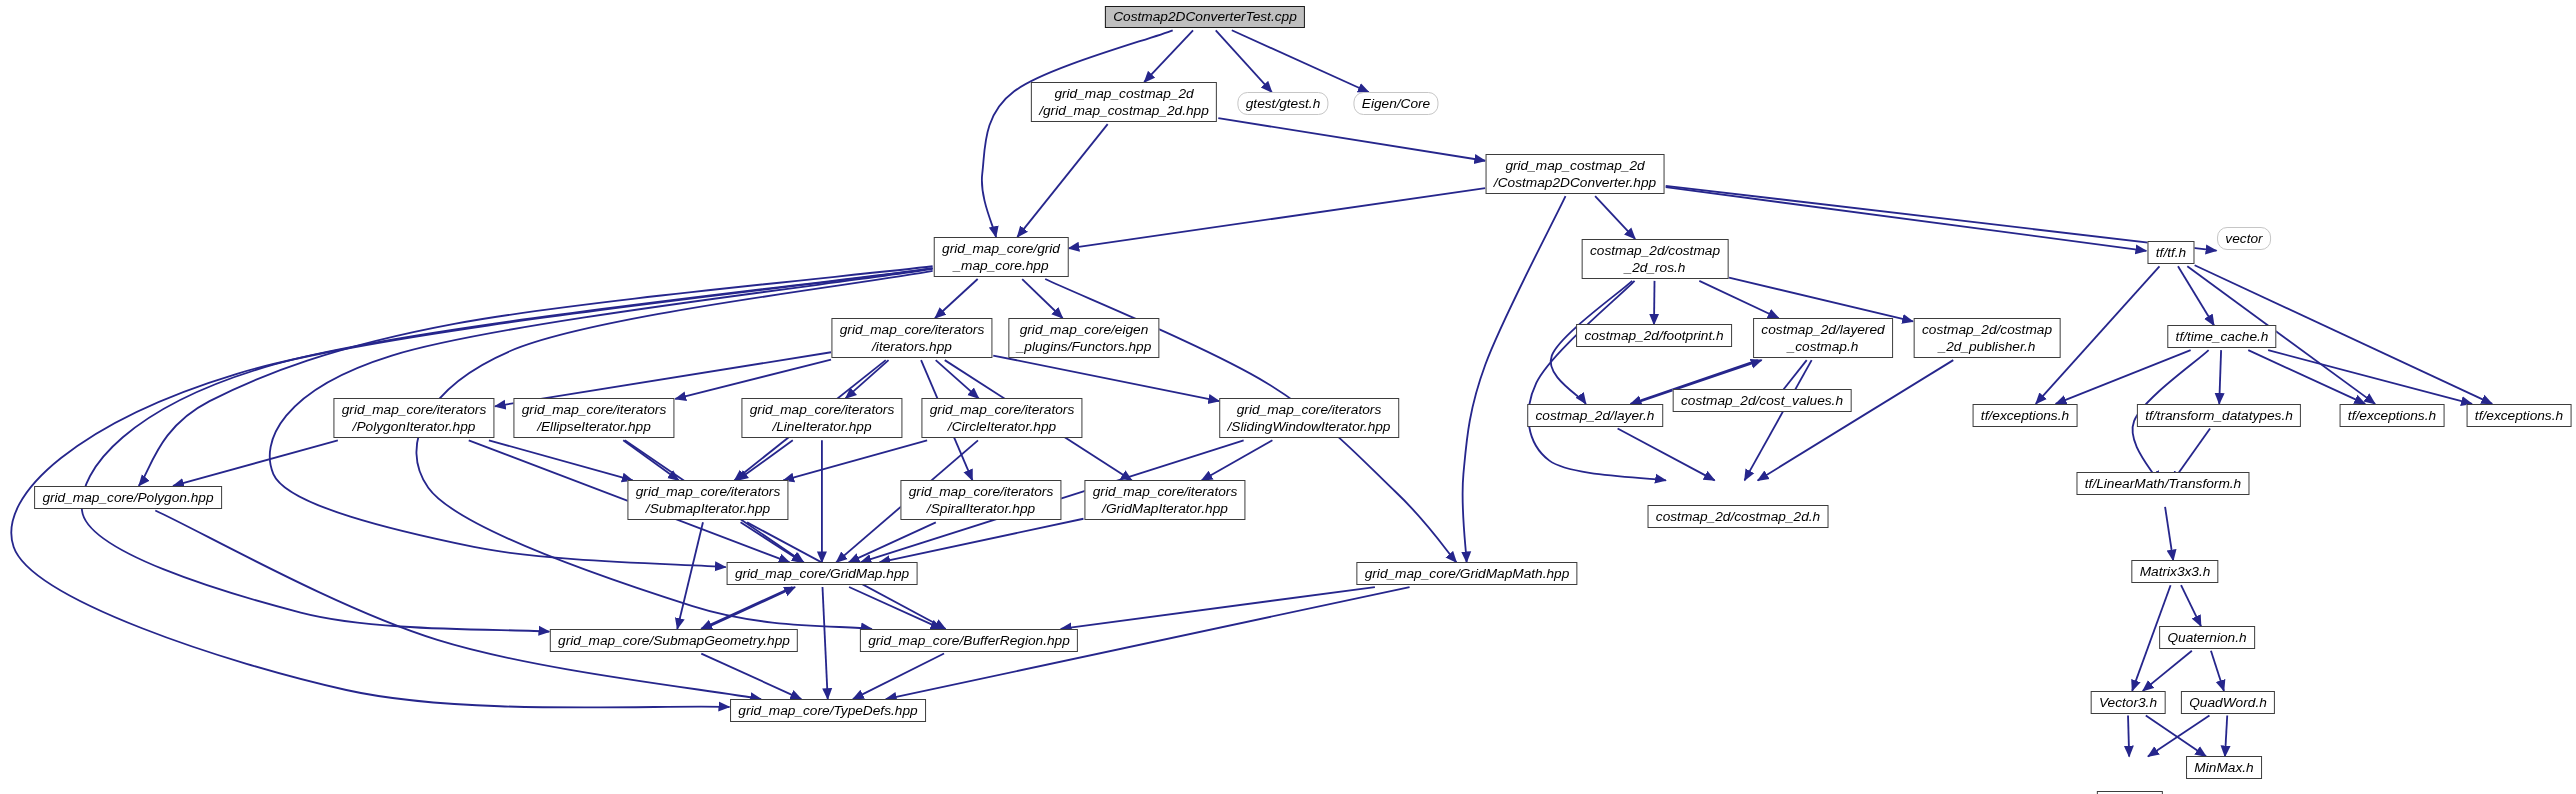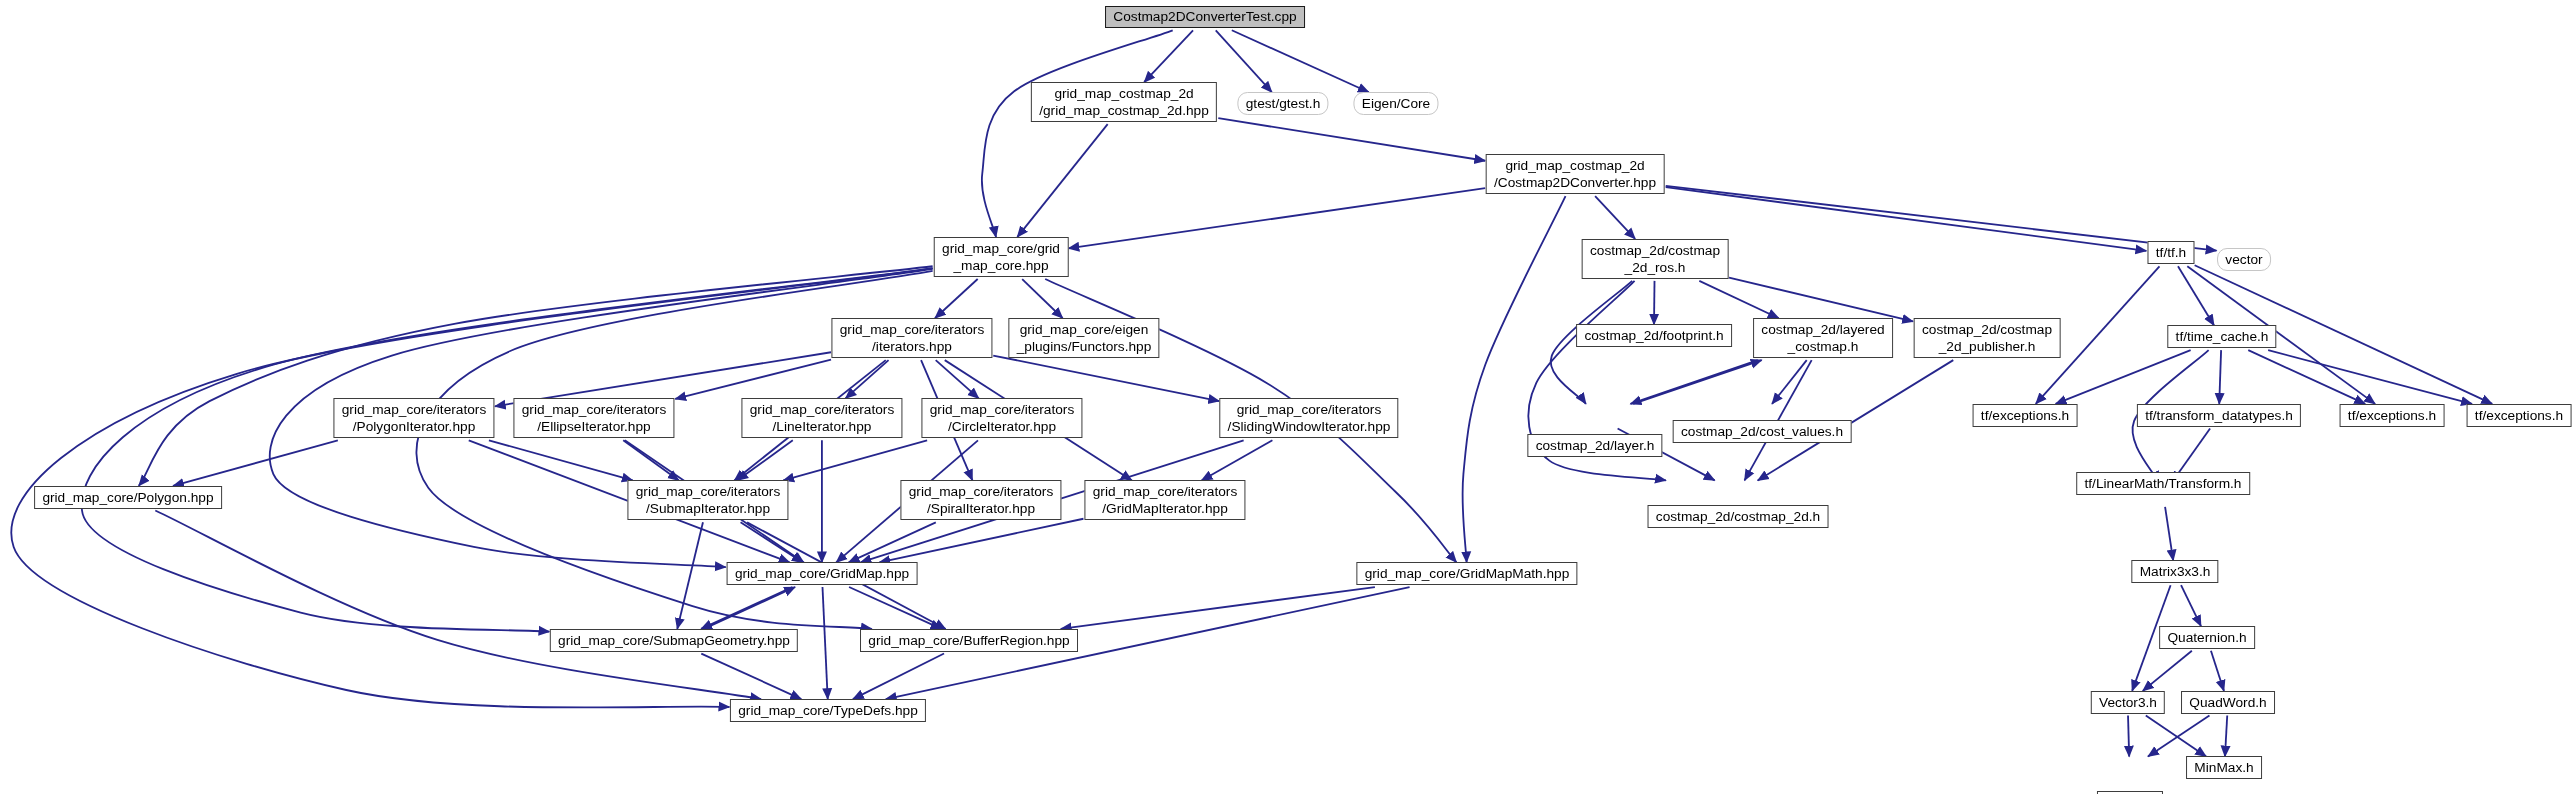--- a/index.html
+++ b/index.html
@@ -1,19 +1,19 @@
 <!DOCTYPE html>
 <html style="font-size:14.6px"><head>
 <meta charset="utf-8">
 <style>
   html,body{margin:0;padding:0;background:#ffffff;}
   #canvas{position:relative;width:2576px;height:795px;background:#ffffff;overflow:hidden;
           font-family:"Liberation Sans","DejaVu Sans",sans-serif;}
   #edges{position:absolute;left:0;top:0;width:2576px;height:795px;z-index:1;}
-  #nodes{position:absolute;left:0;top:0;width:2220px;height:795px;z-index:2;}
+  #nodes{position:absolute;left:0;top:0;width:2220px;height:795px;z-index:2;font-style:italic;}
   .node{position:absolute;transform:translateX(-50%);background:#ffffff;border:1.8px solid #3d3d3d;
         padding:1.8px 7.3px;text-align:center;white-space:nowrap;font-size:13.7px;line-height:17.3px;
         color:#000000;box-sizing:border-box;}
   .node .nl{display:block;}
   .kind-root{background:#bfbfbf;border-color:#1a1a1a;}
   .kind-external{border-color:#c6c6c6;border-radius:10px;}
 </style>
 </head>
 <body>
 
@@ -129,21 +129,21 @@
         <span class="nl">grid_map_core/grid</span>
         <span class="nl">_map_core.hpp</span>
       </div>
       <div class="node kind-internal" id="n-ros_h" style="left: 1655px; top: 239px;">
         <span class="nl">costmap_2d/costmap</span>
         <span class="nl">_2d_ros.h</span>
       </div>
       <div class="node kind-internal" id="n-tf_h" style="left: 2171px; top: 241px;">
         <span class="nl">tf/tf.h</span>
       </div>
-      <div class="node kind-external" id="n-vector" style="left: 2244px; top: 248px;">
+      <div class="node kind-external" id="n-vector" style="left: 2244px; top: 227px;">
         <span class="nl">vector</span>
       </div>
       <div class="node kind-internal" id="n-iterators_hpp" style="left: 912px; top: 318px;">
         <span class="nl">grid_map_core/iterators</span>
         <span class="nl">/iterators.hpp</span>
       </div>
       <div class="node kind-internal" id="n-functors" style="left: 1084px; top: 318px;">
         <span class="nl">grid_map_core/eigen</span>
         <span class="nl">_plugins/Functors.hpp</span>
       </div>
@@ -174,24 +174,24 @@
         <span class="nl">/LineIterator.hpp</span>
       </div>
       <div class="node kind-internal" id="n-circle_iter" style="left: 1002px; top: 398px;">
         <span class="nl">grid_map_core/iterators</span>
         <span class="nl">/CircleIterator.hpp</span>
       </div>
       <div class="node kind-internal" id="n-sliding_iter" style="left: 1309px; top: 398px;">
         <span class="nl">grid_map_core/iterators</span>
         <span class="nl">/SlidingWindowIterator.hpp</span>
       </div>
-      <div class="node kind-internal" id="n-layer" style="left: 1595px; top: 404px; margin-top: 30px;">
+      <div class="node kind-internal" id="n-layer" style="left: 1595px; top: 404px;">
         <span class="nl">costmap_2d/layer.h</span>
       </div>
-      <div class="node kind-internal" id="n-cost_values" style="left: 1762px; top: 420px;">
+      <div class="node kind-internal" id="n-cost_values" style="left: 1762px; top: 389px;">
         <span class="nl">costmap_2d/cost_values.h</span>
       </div>
       <div class="node kind-internal" id="n-exceptions1" style="left: 2025px; top: 404px;">
         <span class="nl">tf/exceptions.h</span>
       </div>
       <div class="node kind-internal" id="n-transform_dt" style="left: 2219px; top: 404px;">
         <span class="nl">tf/transform_datatypes.h</span>
       </div>
       <div class="node kind-internal" id="n-exceptions2" style="left: 2392px; top: 404px;">
         <span class="nl">tf/exceptions.h</span>

